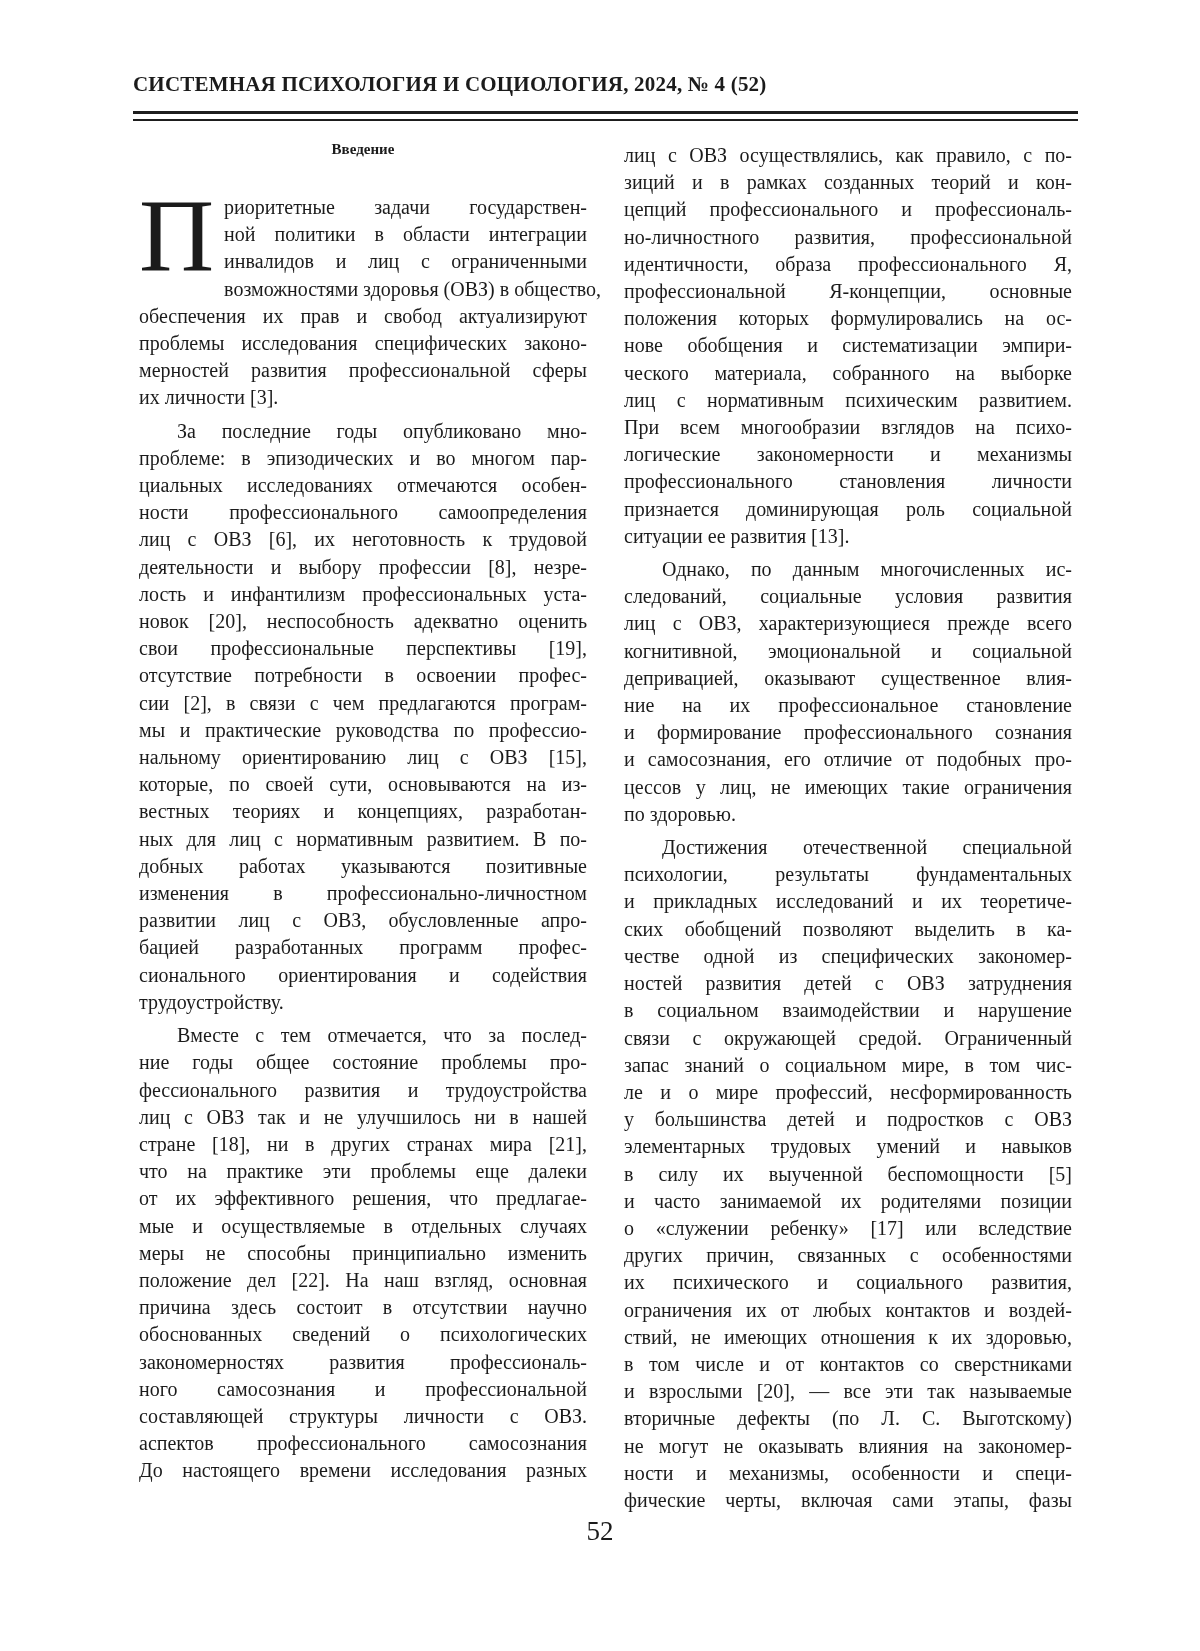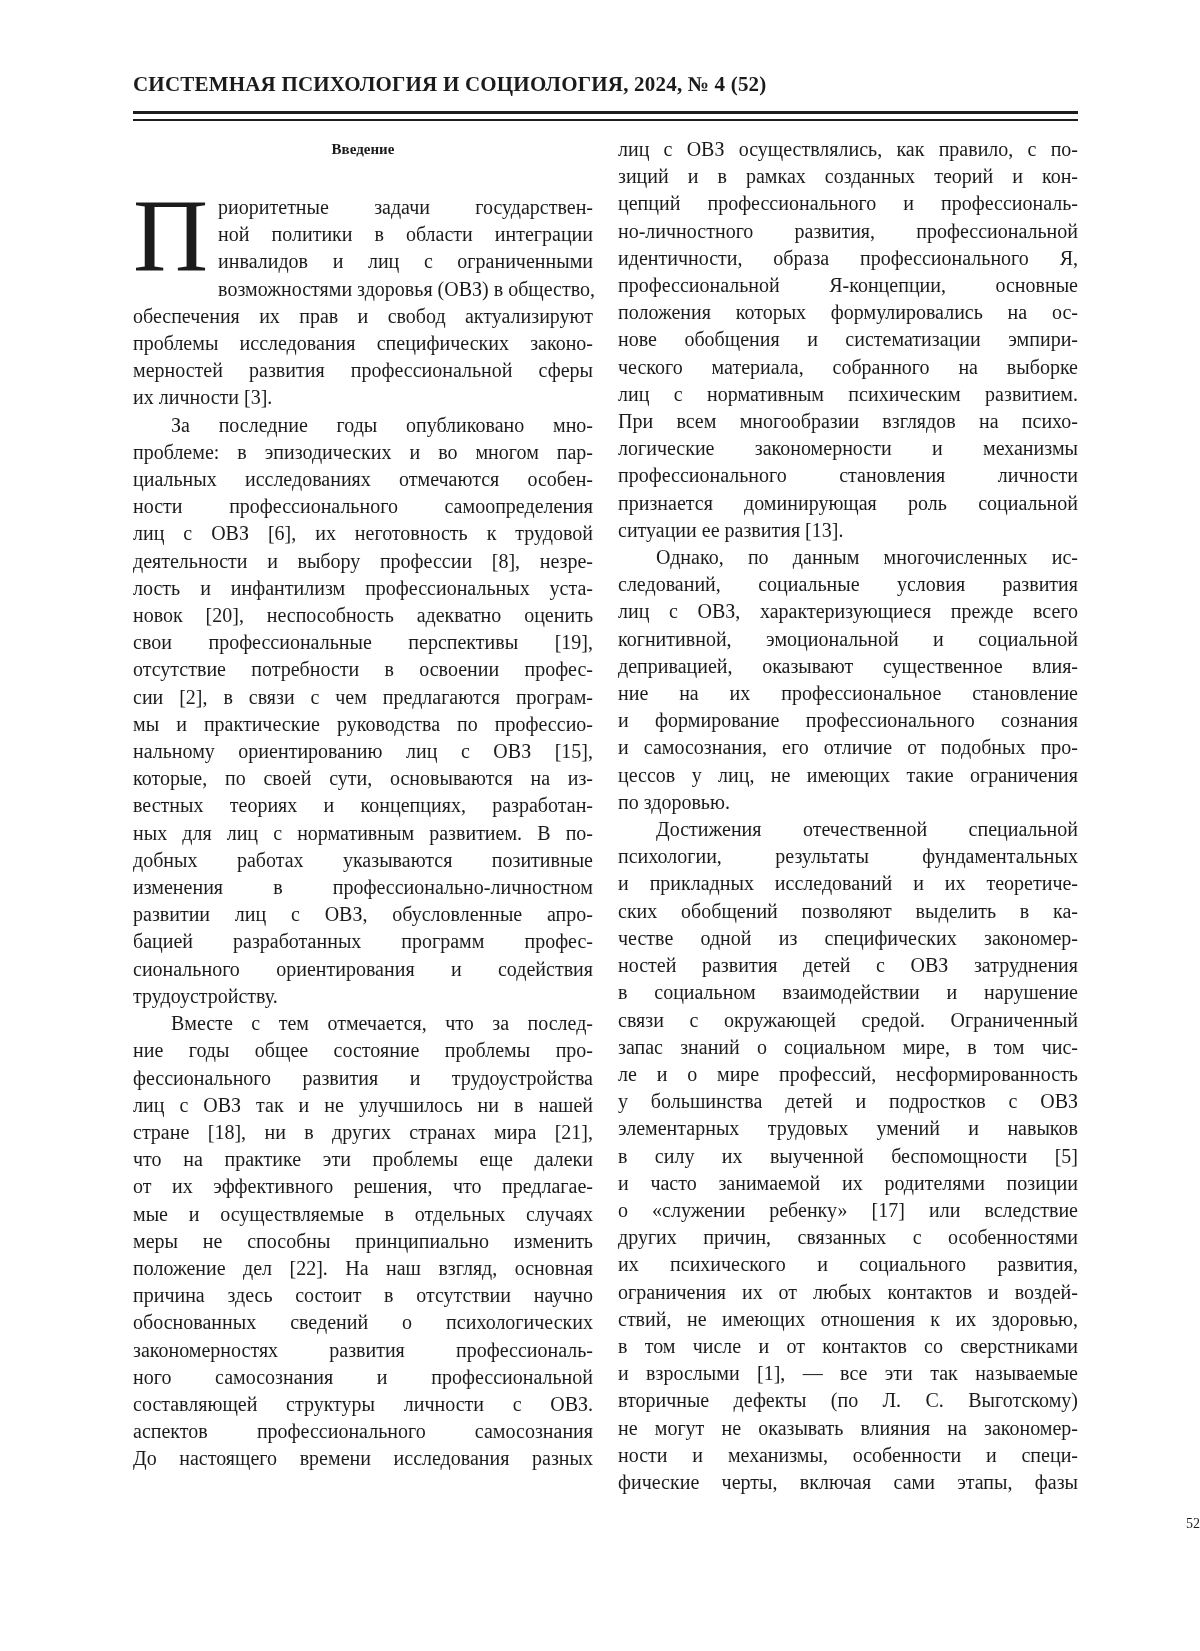--- a/index.html
+++ b/index.html
@@ -49,21 +49,21 @@
     line-height: 27.2px;
   }
   .section-heading {
     text-align: center;
     font-weight: bold;
     font-size: 15px;
     height: 27px;
     margin-bottom: 31px;
   }
   .paragraph {
-    margin: 0;
+    margin: 6px;
   }
   .paragraph::after {
     content: "";
     display: block;
     clear: both;
   }
   .line {
     text-align: justify;
     text-align-last: justify;
     white-space: nowrap;
@@ -80,22 +80,22 @@
     line-height: 80px;
     height: 82px;
     margin: 2px 10px 0 0;
     font-weight: normal;
   }
   .page-number {
     position: absolute;
     top: 1516px;
     left: 0;
     width: 100%;
-    text-align: right;
-    font-size: 14px;
+    text-align: center;
+    font-size: 27px;
   }
 </style>
 </head>
 <body>
 
 <div class="journal-header">СИСТЕМНАЯ ПСИХОЛОГИЯ И СОЦИОЛОГИЯ, 2024, № 4 (52)</div>
 
 <div class="header-rule"></div>
 
 <div class="columns">
@@ -203,21 +203,21 @@
           <div class="line">у большинства детей и подростков с ОВЗ</div>
           <div class="line">элементарных трудовых умений и навыков</div>
           <div class="line">в силу их выученной беспомощности [5]</div>
           <div class="line">и часто занимаемой их родителями позиции</div>
           <div class="line">о «служении ребенку» [17] или вследствие</div>
           <div class="line">других причин, связанных с особенностями</div>
           <div class="line">их психического и социального развития,</div>
           <div class="line">ограничения их от любых контактов и воздей-</div>
           <div class="line">ствий, не имеющих отношения к их здоровью,</div>
           <div class="line">в том числе и от контактов со сверстниками</div>
-          <div class="line">и взрослыми [1], — все эти так называемые</div>
+          <div class="line">и взрослыми [20], — все эти так называемые</div>
           <div class="line">вторичные дефекты (по Л. С. Выготскому)</div>
           <div class="line">не могут не оказывать влияния на закономер-</div>
           <div class="line">ности и механизмы, особенности и специ-</div>
           <div class="line">фические черты, включая сами этапы, фазы</div>
         </div>
       </div>
   </div>
 </div>
 
 <div class="page-number">52</div>

